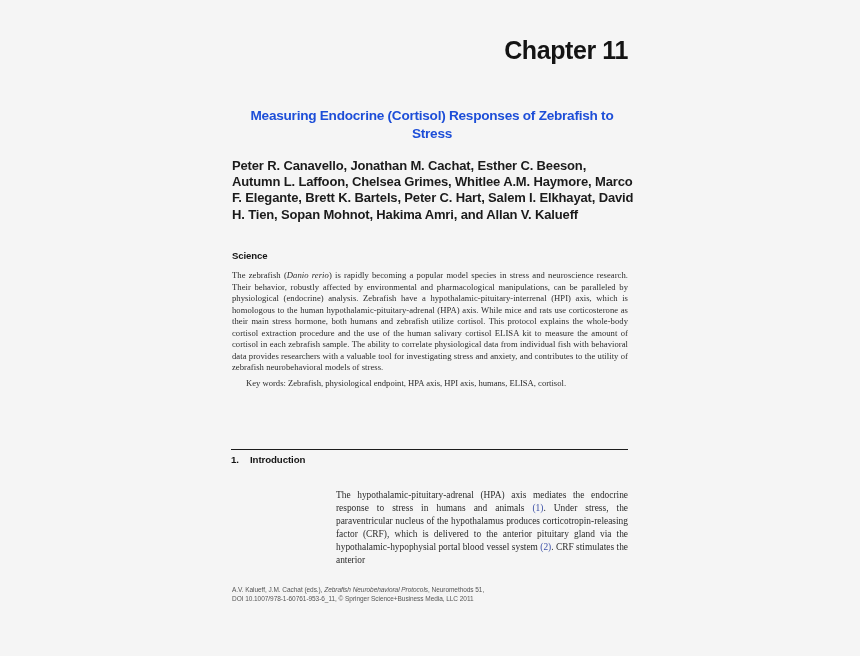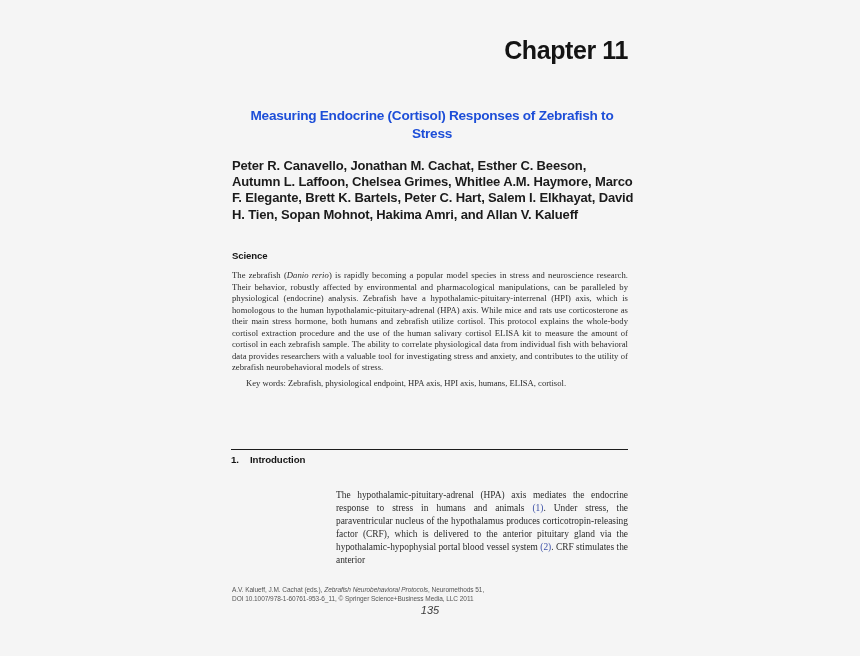--- a/index.html
+++ b/index.html
@@ -197,15 +197,14 @@
 
   <div class="body-par">
     <span>The hypothalamic-pituitary-adrenal (HPA) axis mediates the endocrine response to stress in humans and animals </span><span class="cite">(1)</span><span>. Under stress, the paraventricular nucleus of the hypothalamus produces corticotropin-releasing factor (CRF), which is delivered to the anterior pituitary gland via the hypothalamic-hypophysial portal blood vessel system </span><span class="cite">(2)</span><span>. CRF stimulates the anterior</span>
   </div>
 
   <div class="footer-note">
     <span>A.V. Kalueff, J.M. Cachat (eds.), </span><i>Zebrafish Neurobehavioral Protocols</i><span>, Neuromethods 51,</span><br>
     <span>DOI 10.1007/978-1-60761-953-6_11, © Springer Science+Business Media, LLC 2011</span>
   </div>
 
-  <div class="folio">135</div>
 
 </div>
 
 </body></html>

